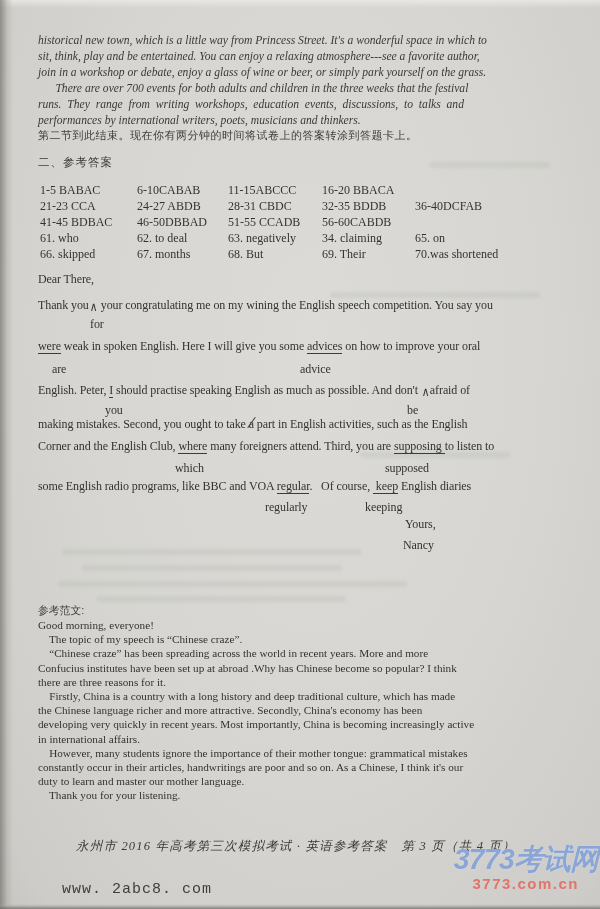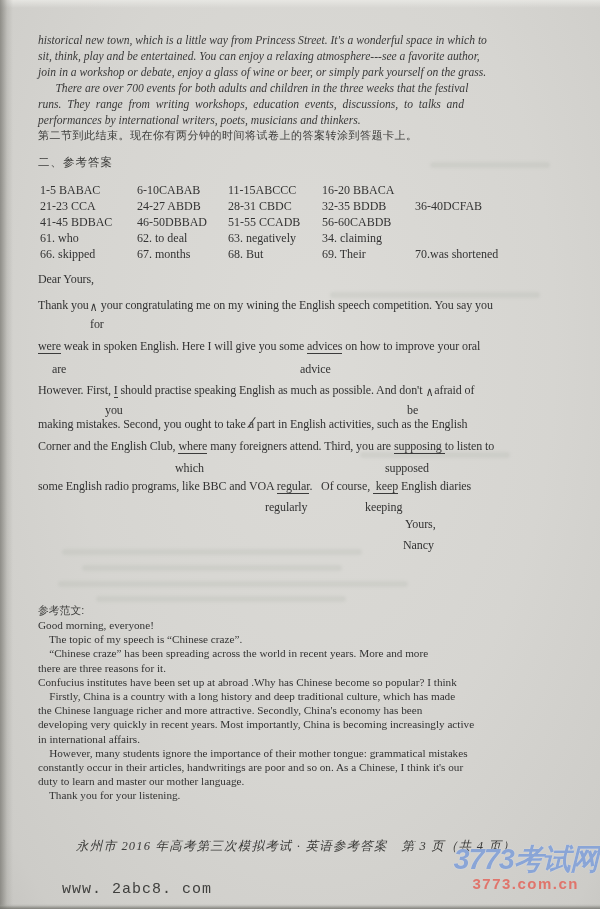--- a/index.html
+++ b/index.html
@@ -110,55 +110,56 @@
         <span class="answer-cell">46-50DBBAD</span>
         <span class="answer-cell">51-55 CCADB</span>
         <span class="answer-cell">56-60CABDB</span>
         <span class="answer-cell"></span>
       </div>
       <div class="answer-row">
         <span class="answer-cell">61. who</span>
         <span class="answer-cell">62. to deal</span>
         <span class="answer-cell">63. negatively</span>
         <span class="answer-cell">34. claiming</span>
+        <span class="answer-cell">65. on</span>
       </div>
       <div class="answer-row">
         <span class="answer-cell">66. skipped</span>
         <span class="answer-cell">67. months</span>
         <span class="answer-cell">68. But</span>
         <span class="answer-cell">69. Their</span>
         <span class="answer-cell">70.was shortened</span>
       </div>
     </div>
 
   <div class="letter">
-      <div class="letter-line" style="height: 25px;"><span class="seg">Dear Yours,</span></div>
+      <div class="letter-line" style="height: 25px;"><span class="seg">Dear There,</span></div>
       <div class="letter-line" style="height: 19px;"><span class="seg">Thank you</span><span class="seg seg-caret">∧</span><span class="seg"> your congratulating me on my wining the English speech competition. You say you</span></div>
       <div class="letter-line" style="height: 23px;"><span class="corr-item" style="left: 52px;">for</span></div>
       <div class="letter-line" style="height: 22px;"><span class="seg seg-u">were</span><span class="seg"> weak in spoken English. Here I will give you some </span><span class="seg seg-u">advices</span><span class="seg"> on how to improve your oral</span></div>
       <div class="letter-line" style="height: 21px;"><span class="corr-item" style="left: 14px;">are</span><span class="corr-item" style="left: 262px;">advice</span></div>
-      <div class="letter-line" style="height: 20px;"><span class="seg">However. First, </span><span class="seg seg-u">I</span><span class="seg"> should practise speaking English as much as possible. And don't </span><span class="seg seg-caret">∧</span><span class="seg">afraid of</span></div>
+      <div class="letter-line" style="height: 20px;"><span class="seg">English. Peter, </span><span class="seg seg-u">I</span><span class="seg"> should practise speaking English as much as possible. And don't </span><span class="seg seg-caret">∧</span><span class="seg">afraid of</span></div>
       <div class="letter-line" style="height: 15px;"><span class="corr-item" style="left: 67px;">you</span><span class="corr-item" style="left: 369px;">be</span></div>
       <div class="letter-line" style="height: 22px;"><span class="seg">making mistakes. Second, you ought to take </span><span class="seg seg-strike">a</span><span class="seg"> part in English activities, such as the English</span></div>
       <div class="letter-line" style="height: 21px;"><span class="seg">Corner and the English Club, </span><span class="seg seg-u">where</span><span class="seg"> many foreigners attend. Third, you are </span><span class="seg seg-u">supposing </span><span class="seg">to listen to</span></div>
       <div class="letter-line" style="height: 19px;"><span class="corr-item" style="left: 137px;">which</span><span class="corr-item" style="left: 347px;">supposed</span></div>
       <div class="letter-line" style="height: 20px;"><span class="seg">some English radio programs, like BBC and VOA </span><span class="seg seg-u">regular</span><span class="seg">.   Of course, </span><span class="seg seg-u"> keep</span><span class="seg"> English diaries</span></div>
       <div class="letter-line" style="height: 18px;"><span class="corr-item" style="left: 227px;">regularly</span><span class="corr-item" style="left: 327px;">keeping</span></div>
       <div class="letter-line" style="height: 21px; padding-left: 367px;"><span class="seg">Yours,</span></div>
       <div class="letter-line" style="height: 20px; padding-left: 365px;"><span class="seg">Nancy</span></div>
     </div>
 
   <div class="essay">
     <div class="essay-heading">参考范文:</div>
     <div>
         <div class="essay-line">Good morning, everyone!</div>
         <div class="essay-line">    The topic of my speech is “Chinese craze”.</div>
         <div class="essay-line">    “Chinese craze” has been spreading across the world in recent years. More and more</div>
+        <div class="essay-line">Confucius institutes have been set up at abroad .Why has Chinese become so popular? I think</div>
         <div class="essay-line">there are three reasons for it.</div>
-        <div class="essay-line">Confucius institutes have been set up at abroad .Why has Chinese become so popular? I think</div>
         <div class="essay-line">    Firstly, China is a country with a long history and deep traditional culture, which has made</div>
         <div class="essay-line">the Chinese language richer and more attractive. Secondly, China's economy has been</div>
         <div class="essay-line">developing very quickly in recent years. Most importantly, China is becoming increasingly active</div>
         <div class="essay-line">in international affairs.</div>
         <div class="essay-line">    However, many students ignore the importance of their mother tongue: grammatical mistakes</div>
         <div class="essay-line">constantly occur in their articles, handwritings are poor and so on. As a Chinese, I think it's our</div>
         <div class="essay-line">duty to learn and master our mother language.</div>
         <div class="essay-line">    Thank you for your listening.</div>
       </div>
   </div>

